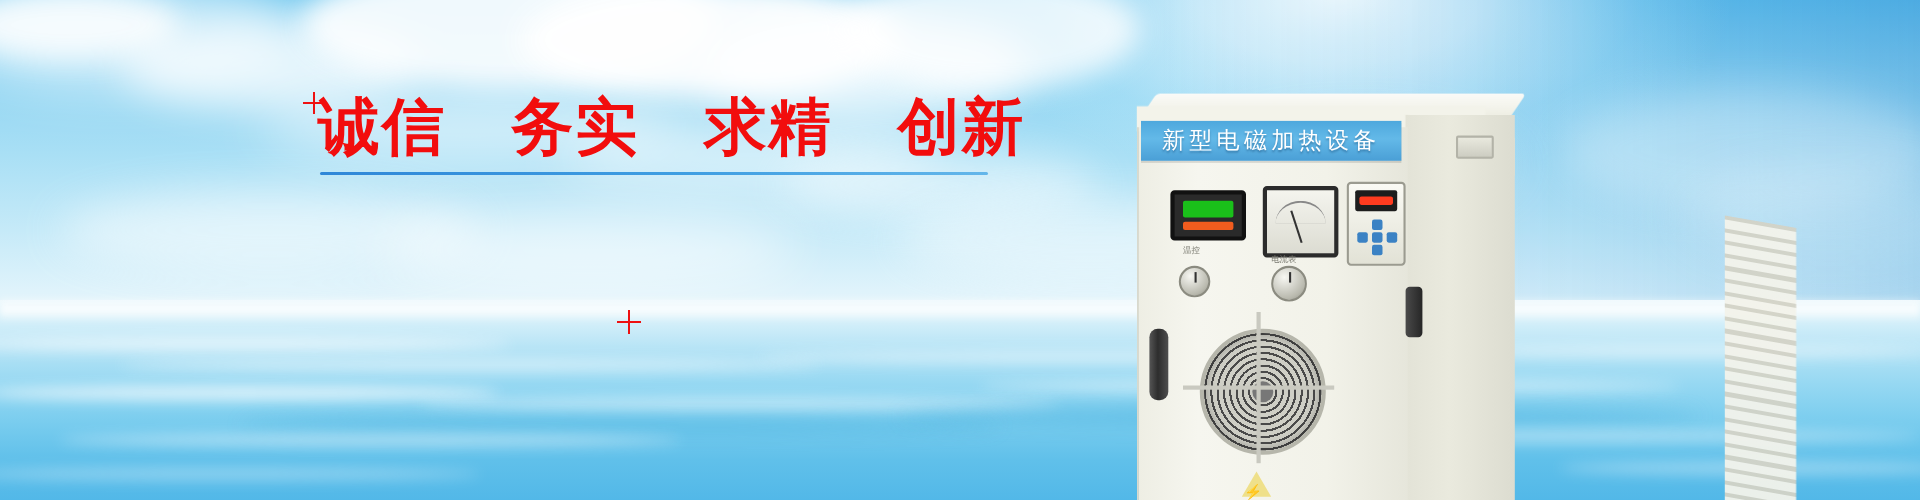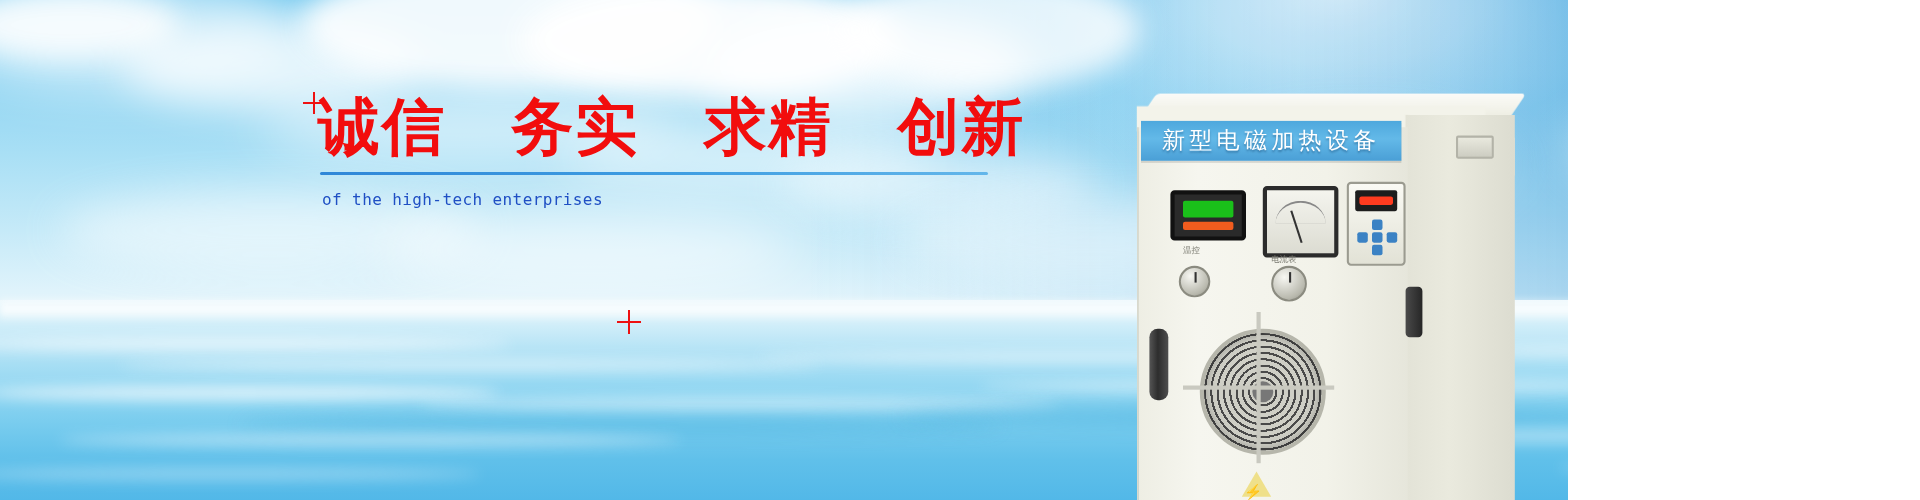--- a/index.html
+++ b/index.html
@@ -1,20 +1,20 @@
 <!DOCTYPE html>
 <html><head>
 <meta charset="utf-8">
 <style>
   html,body{margin:0;padding:0;background:#fff;}
   body{font-family:"Liberation Sans",sans-serif;}
 
   .banner{
     position:relative;
-    width:1568px;height:500px;
+    width:1920px;height:500px;
     overflow:hidden;
     background:#fde047;
   }
 
   
   .sky{
     position:absolute;left:0;top:0;width:1920px;height:330px;
     background:
       radial-gradient(ellipse 520px 260px at 1340px -10px, rgba(255,255,255,.95) 0%, rgba(255,255,255,.65) 28%, rgba(200,238,252,.25) 58%, rgba(255,255,255,0) 76%),
       linear-gradient(to bottom, #67c4ee 0%, #8ed4f2 22%, #a8dff5 46%, #c6eaf8 70%, #dff3fb 88%, #eaf7fc 100%);
@@ -306,21 +306,20 @@
       <span>求精</span>
       <span class="hl-gap"></span>
       <span>创新</span>
     </div>
 
 
     <div class="rule"></div>
 
 
     <div class="desc">
-      <div>of the high-tech enterprises</div>
     </div>
   </div>
 
   <div class="machine">
     <div class="machine-inner">
 
       <div class="m-top"></div>
       <div class="m-top2"></div>
 
       <div class="m-side-skew"></div>

